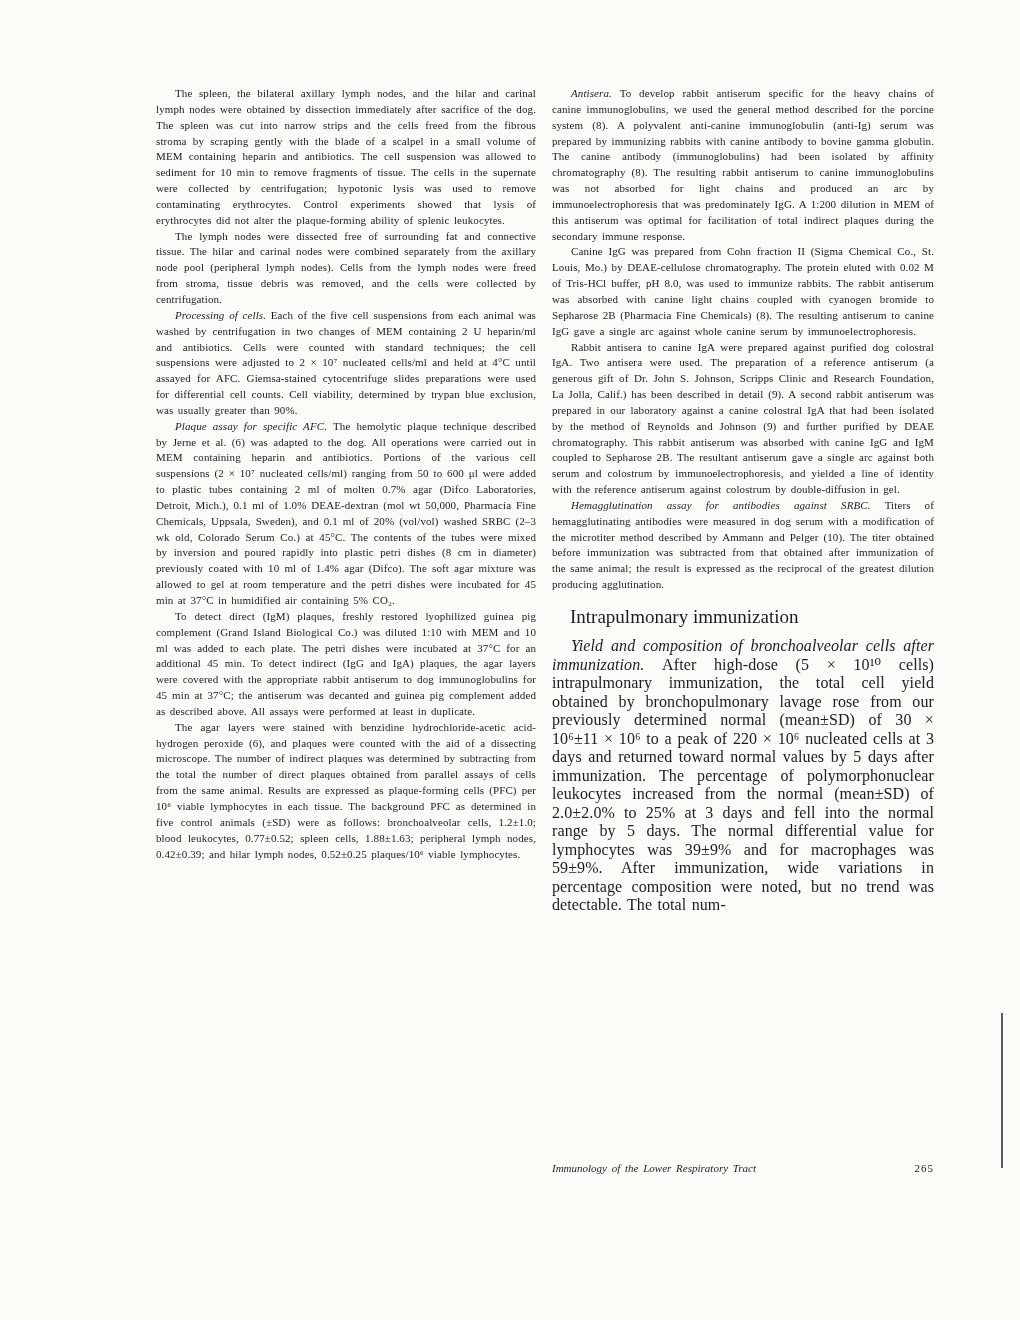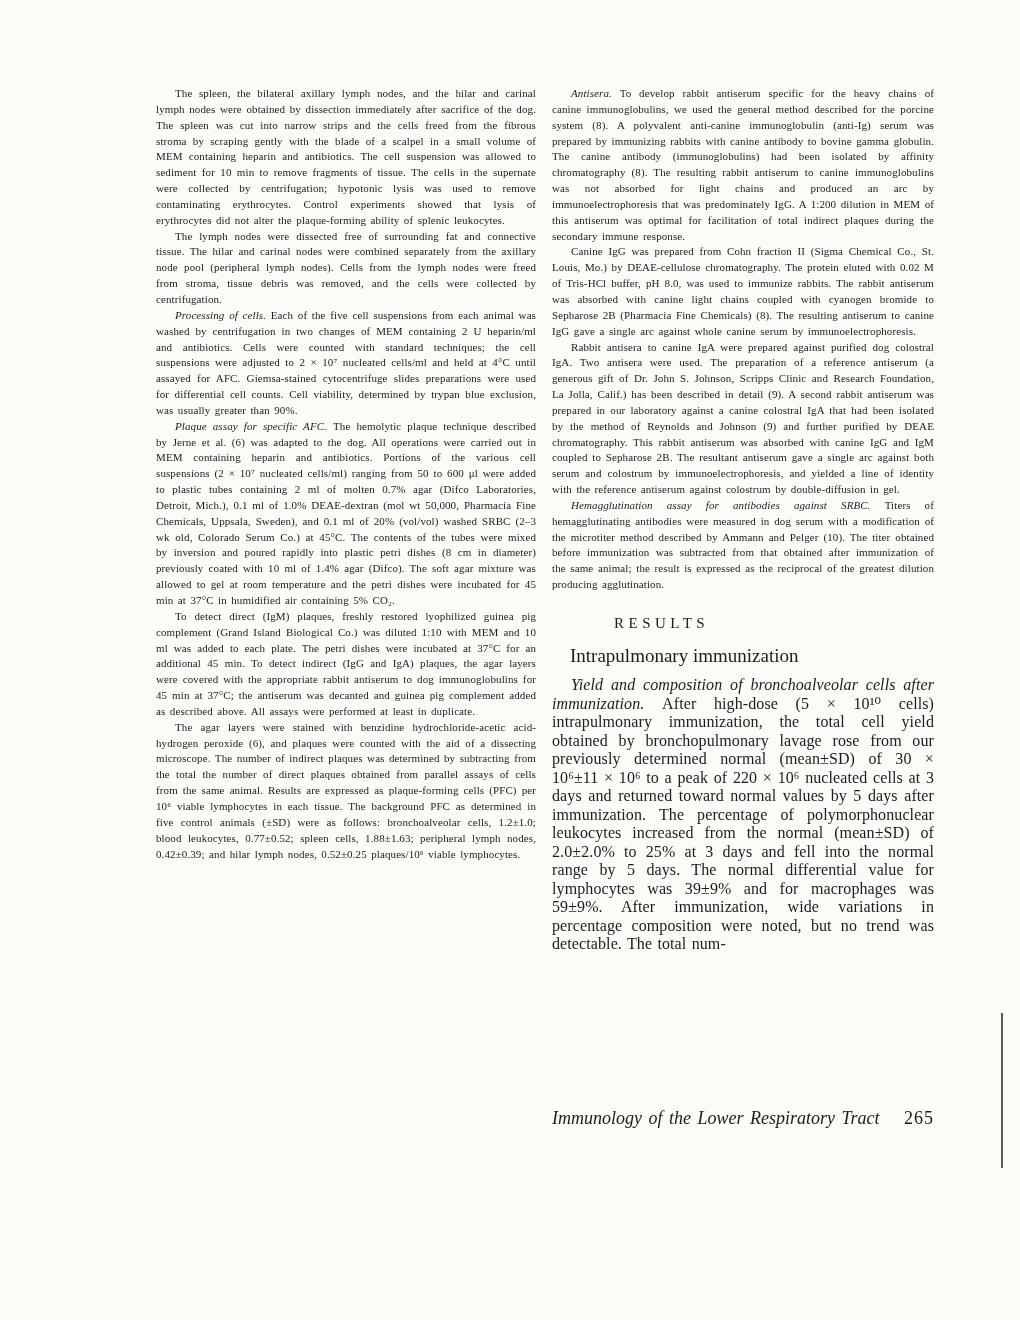--- a/index.html
+++ b/index.html
@@ -38,25 +38,25 @@
     margin: 22px 0 0 62px;
   }
   .subsection-heading {
     font-size: 19px;
     margin: 13px 0 9px 18px;
   }
   .footer {
     position: absolute;
     left: 552px;
     width: 382px;
-    top: 1108px;
+    top: 1162px;
     display: flex;
     justify-content: space-between;
     align-items: baseline;
-    font-size: 18px;
+    font-size: 11px;
   }
   .footer-title { font-style: italic; word-spacing: 2px; }
   .footer-page  { font-style: normal; letter-spacing: 1px; }
   .scan-line {
     position: absolute;
     left: 1001px;
     top: 1013px;
     width: 2px;
     height: 155px;
   }
@@ -71,21 +71,20 @@
       <p class="para"><span class="lead">Processing of cells. </span>Each of the five cell suspensions from each animal was washed by centrifugation in two changes of MEM containing 2 U heparin/ml and antibiotics. Cells were counted with standard techniques; the cell suspensions were adjusted to 2 × 10⁷ nucleated cells/ml and held at 4°C until assayed for AFC. Giemsa-stained cytocentrifuge slides preparations were used for differential cell counts. Cell viability, determined by trypan blue exclusion, was usually greater than 90%.</p>
       <p class="para"><span class="lead">Plaque assay for specific AFC. </span>The hemolytic plaque technique described by Jerne et al. (6) was adapted to the dog. All operations were carried out in MEM containing heparin and antibiotics. Portions of the various cell suspensions (2 × 10⁷ nucleated cells/ml) ranging from 50 to 600 μl were added to plastic tubes containing 2 ml of molten 0.7% agar (Difco Laboratories, Detroit, Mich.), 0.1 ml of 1.0% DEAE-dextran (mol wt 50,000, Pharmacia Fine Chemicals, Uppsala, Sweden), and 0.1 ml of 20% (vol/vol) washed SRBC (2–3 wk old, Colorado Serum Co.) at 45°C. The contents of the tubes were mixed by inversion and poured rapidly into plastic petri dishes (8 cm in diameter) previously coated with 10 ml of 1.4% agar (Difco). The soft agar mixture was allowed to gel at room temperature and the petri dishes were incubated for 45 min at 37°C in humidified air containing 5% CO₂.</p>
       <p class="para">To detect direct (IgM) plaques, freshly restored lyophilized guinea pig complement (Grand Island Biological Co.) was diluted 1:10 with MEM and 10 ml was added to each plate. The petri dishes were incubated at 37°C for an additional 45 min. To detect indirect (IgG and IgA) plaques, the agar layers were covered with the appropriate rabbit antiserum to dog immunoglobulins for 45 min at 37°C; the antiserum was decanted and guinea pig complement added as described above. All assays were performed at least in duplicate.</p>
       <p class="para">The agar layers were stained with benzidine hydrochloride-acetic acid-hydrogen peroxide (6), and plaques were counted with the aid of a dissecting microscope. The number of indirect plaques was determined by subtracting from the total the number of direct plaques obtained from parallel assays of cells from the same animal. Results are expressed as plaque-forming cells (PFC) per 10⁶ viable lymphocytes in each tissue. The background PFC as determined in five control animals (±SD) were as follows: bronchoalveolar cells, 1.2±1.0; blood leukocytes, 0.77±0.52; spleen cells, 1.88±1.63; peripheral lymph nodes, 0.42±0.39; and hilar lymph nodes, 0.52±0.25 plaques/10⁶ viable lymphocytes.</p>
     </div>
   <div class="col col-right" id="col-right">
       <p class="para"><span class="lead">Antisera. </span>To develop rabbit antiserum specific for the heavy chains of canine immunoglobulins, we used the general method described for the porcine system (8). A polyvalent anti-canine immunoglobulin (anti-Ig) serum was prepared by immunizing rabbits with canine antibody to bovine gamma globulin. The canine antibody (immunoglobulins) had been isolated by affinity chromatography (8). The resulting rabbit antiserum to canine immunoglobulins was not absorbed for light chains and produced an arc by immunoelectrophoresis that was predominately IgG. A 1:200 dilution in MEM of this antiserum was optimal for facilitation of total indirect plaques during the secondary immune response.</p>
       <p class="para">Canine IgG was prepared from Cohn fraction II (Sigma Chemical Co., St. Louis, Mo.) by DEAE-cellulose chromatography. The protein eluted with 0.02 M of Tris-HCl buffer, pH 8.0, was used to immunize rabbits. The rabbit antiserum was absorbed with canine light chains coupled with cyanogen bromide to Sepharose 2B (Pharmacia Fine Chemicals) (8). The resulting antiserum to canine IgG gave a single arc against whole canine serum by immunoelectrophoresis.</p>
       <p class="para">Rabbit antisera to canine IgA were prepared against purified dog colostral IgA. Two antisera were used. The preparation of a reference antiserum (a generous gift of Dr. John S. Johnson, Scripps Clinic and Research Foundation, La Jolla, Calif.) has been described in detail (9). A second rabbit antiserum was prepared in our laboratory against a canine colostral IgA that had been isolated by the method of Reynolds and Johnson (9) and further purified by DEAE chromatography. This rabbit antiserum was absorbed with canine IgG and IgM coupled to Sepharose 2B. The resultant antiserum gave a single arc against both serum and colostrum by immunoelectrophoresis, and yielded a line of identity with the reference antiserum against colostrum by double-diffusion in gel.</p>
       <p class="para"><span class="lead">Hemagglutination assay for antibodies against SRBC. </span>Titers of hemagglutinating antibodies were measured in dog serum with a modification of the microtiter method described by Ammann and Pelger (10). The titer obtained before immunization was subtracted from that obtained after immunization of the same animal; the result is expressed as the reciprocal of the greatest dilution producing agglutination.</p>
-      <div class="results-heading">RESULTS</div>
       <div class="subsection-heading">Intrapulmonary immunization</div>
       <p class="para para-lg"><span class="lead">Yield and composition of bronchoalveolar cells after immunization. </span>After high-dose (5 × 10¹⁰ cells) intrapulmonary immunization, the total cell yield obtained by bronchopulmonary lavage rose from our previously determined normal (mean±SD) of 30 × 10⁶±11 × 10⁶ to a peak of 220 × 10⁶ nucleated cells at 3 days and returned toward normal values by 5 days after immunization. The percentage of polymorphonuclear leukocytes increased from the normal (mean±SD) of 2.0±2.0% to 25% at 3 days and fell into the normal range by 5 days. The normal differential value for lymphocytes was 39±9% and for macrophages was 59±9%. After immunization, wide variations in percentage composition were noted, but no trend was detectable. The total num-</p>
     </div>
   <div class="footer">
     <span class="footer-title">Immunology of the Lower Respiratory Tract</span>
     <span class="footer-page">265</span>
   </div>
   <div class="scan-line" style="background: rgb(90, 90, 90);"></div>
 </div>
 

